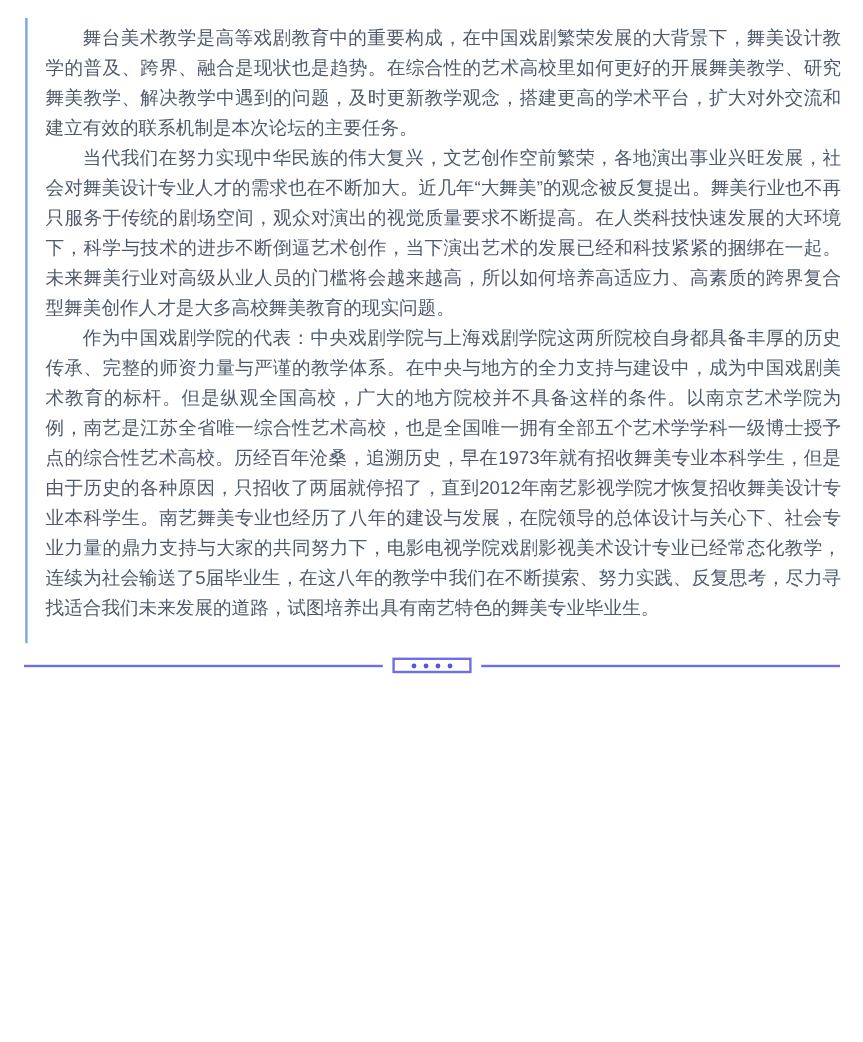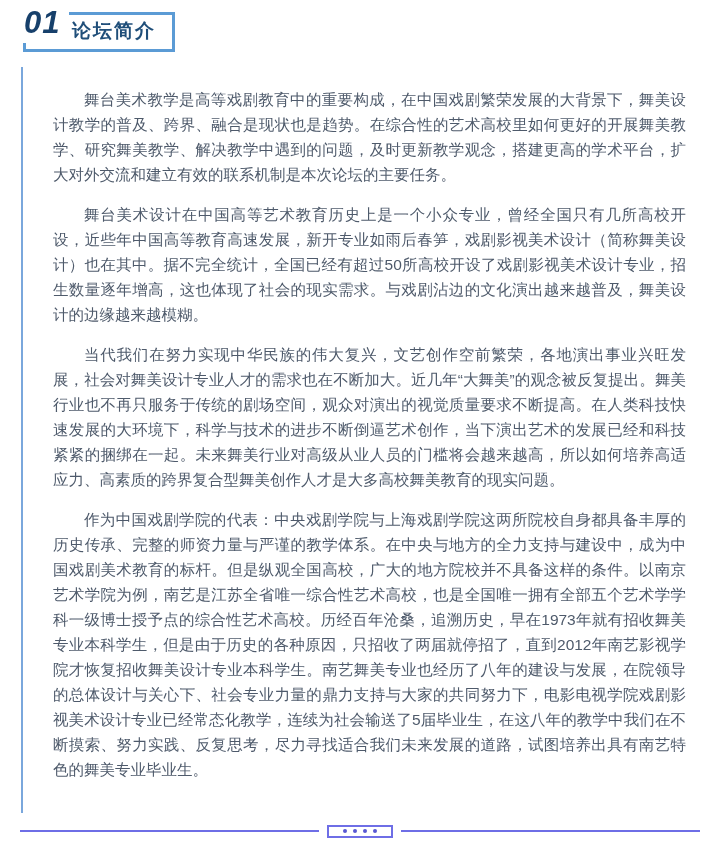--- a/index.html
+++ b/index.html
@@ -48,21 +48,21 @@
     white-space: nowrap;
   }
 
   
   .article-body {
     margin: 15px 18px 0 21px;
     border-left: 2px solid #7aa7dc;
     padding: 5px 0 16px 15px;
   }
   .article-body p {
-    margin: 15px;
+    margin: 0;
     font-size: 15.5px;
     line-height: 25px;
     color: #4e5a6b;
     text-align: justify;
     text-indent: 2em;
     word-break: break-all;
   }
 
   
   .footer-divider {
@@ -91,28 +91,23 @@
     height: 4px;
     border-radius: 50%;
     background: #5858d2;
   }
 </style>
 </head>
 <body>
 
 <div class="page">
 
-  <div class="section-header">
-    <span class="section-number">01</span>
-    <span class="section-title">论坛简介</span>
-  </div>
 
   <div class="article-body">
     <p>舞台美术教学是高等戏剧教育中的重要构成，在中国戏剧繁荣发展的大背景下，舞美设计教学的普及、跨界、融合是现状也是趋势。在综合性的艺术高校里如何更好的开展舞美教学、研究舞美教学、解决教学中遇到的问题，及时更新教学观念，搭建更高的学术平台，扩大对外交流和建立有效的联系机制是本次论坛的主要任务。</p>
-    <p>舞台美术设计在中国高等艺术教育历史上是一个小众专业，曾经全国只有几所高校开设，近些年中国高等教育高速发展，新开专业如雨后春笋，戏剧影视美术设计（简称舞美设计）也在其中。据不完全统计，全国已经有超过50所高校开设了戏剧影视美术设计专业，招生数量逐年增高，这也体现了社会的现实需求。与戏剧沾边的文化演出越来越普及，舞美设计的边缘越来越模糊。</p>
     <p>当代我们在努力实现中华民族的伟大复兴，文艺创作空前繁荣，各地演出事业兴旺发展，社会对舞美设计专业人才的需求也在不断加大。近几年“大舞美”的观念被反复提出。舞美行业也不再只服务于传统的剧场空间，观众对演出的视觉质量要求不断提高。在人类科技快速发展的大环境下，科学与技术的进步不断倒逼艺术创作，当下演出艺术的发展已经和科技紧紧的捆绑在一起。未来舞美行业对高级从业人员的门槛将会越来越高，所以如何培养高适应力、高素质的跨界复合型舞美创作人才是大多高校舞美教育的现实问题。</p>
     <p>作为中国戏剧学院的代表：中央戏剧学院与上海戏剧学院这两所院校自身都具备丰厚的历史传承、完整的师资力量与严谨的教学体系。在中央与地方的全力支持与建设中，成为中国戏剧美术教育的标杆。但是纵观全国高校，广大的地方院校并不具备这样的条件。以南京艺术学院为例，南艺是江苏全省唯一综合性艺术高校，也是全国唯一拥有全部五个艺术学学科一级博士授予点的综合性艺术高校。历经百年沧桑，追溯历史，早在1973年就有招收舞美专业本科学生，但是由于历史的各种原因，只招收了两届就停招了，直到2012年南艺影视学院才恢复招收舞美设计专业本科学生。南艺舞美专业也经历了八年的建设与发展，在院领导的总体设计与关心下、社会专业力量的鼎力支持与大家的共同努力下，电影电视学院戏剧影视美术设计专业已经常态化教学，连续为社会输送了5届毕业生，在这八年的教学中我们在不断摸索、努力实践、反复思考，尽力寻找适合我们未来发展的道路，试图培养出具有南艺特色的舞美专业毕业生。</p>
   </div>
 
   <div class="footer-divider">
     <span class="divider-line"></span>
     <span class="divider-dots-box">
       <i class="dot"></i>
       <i class="dot"></i>
       <i class="dot"></i>

